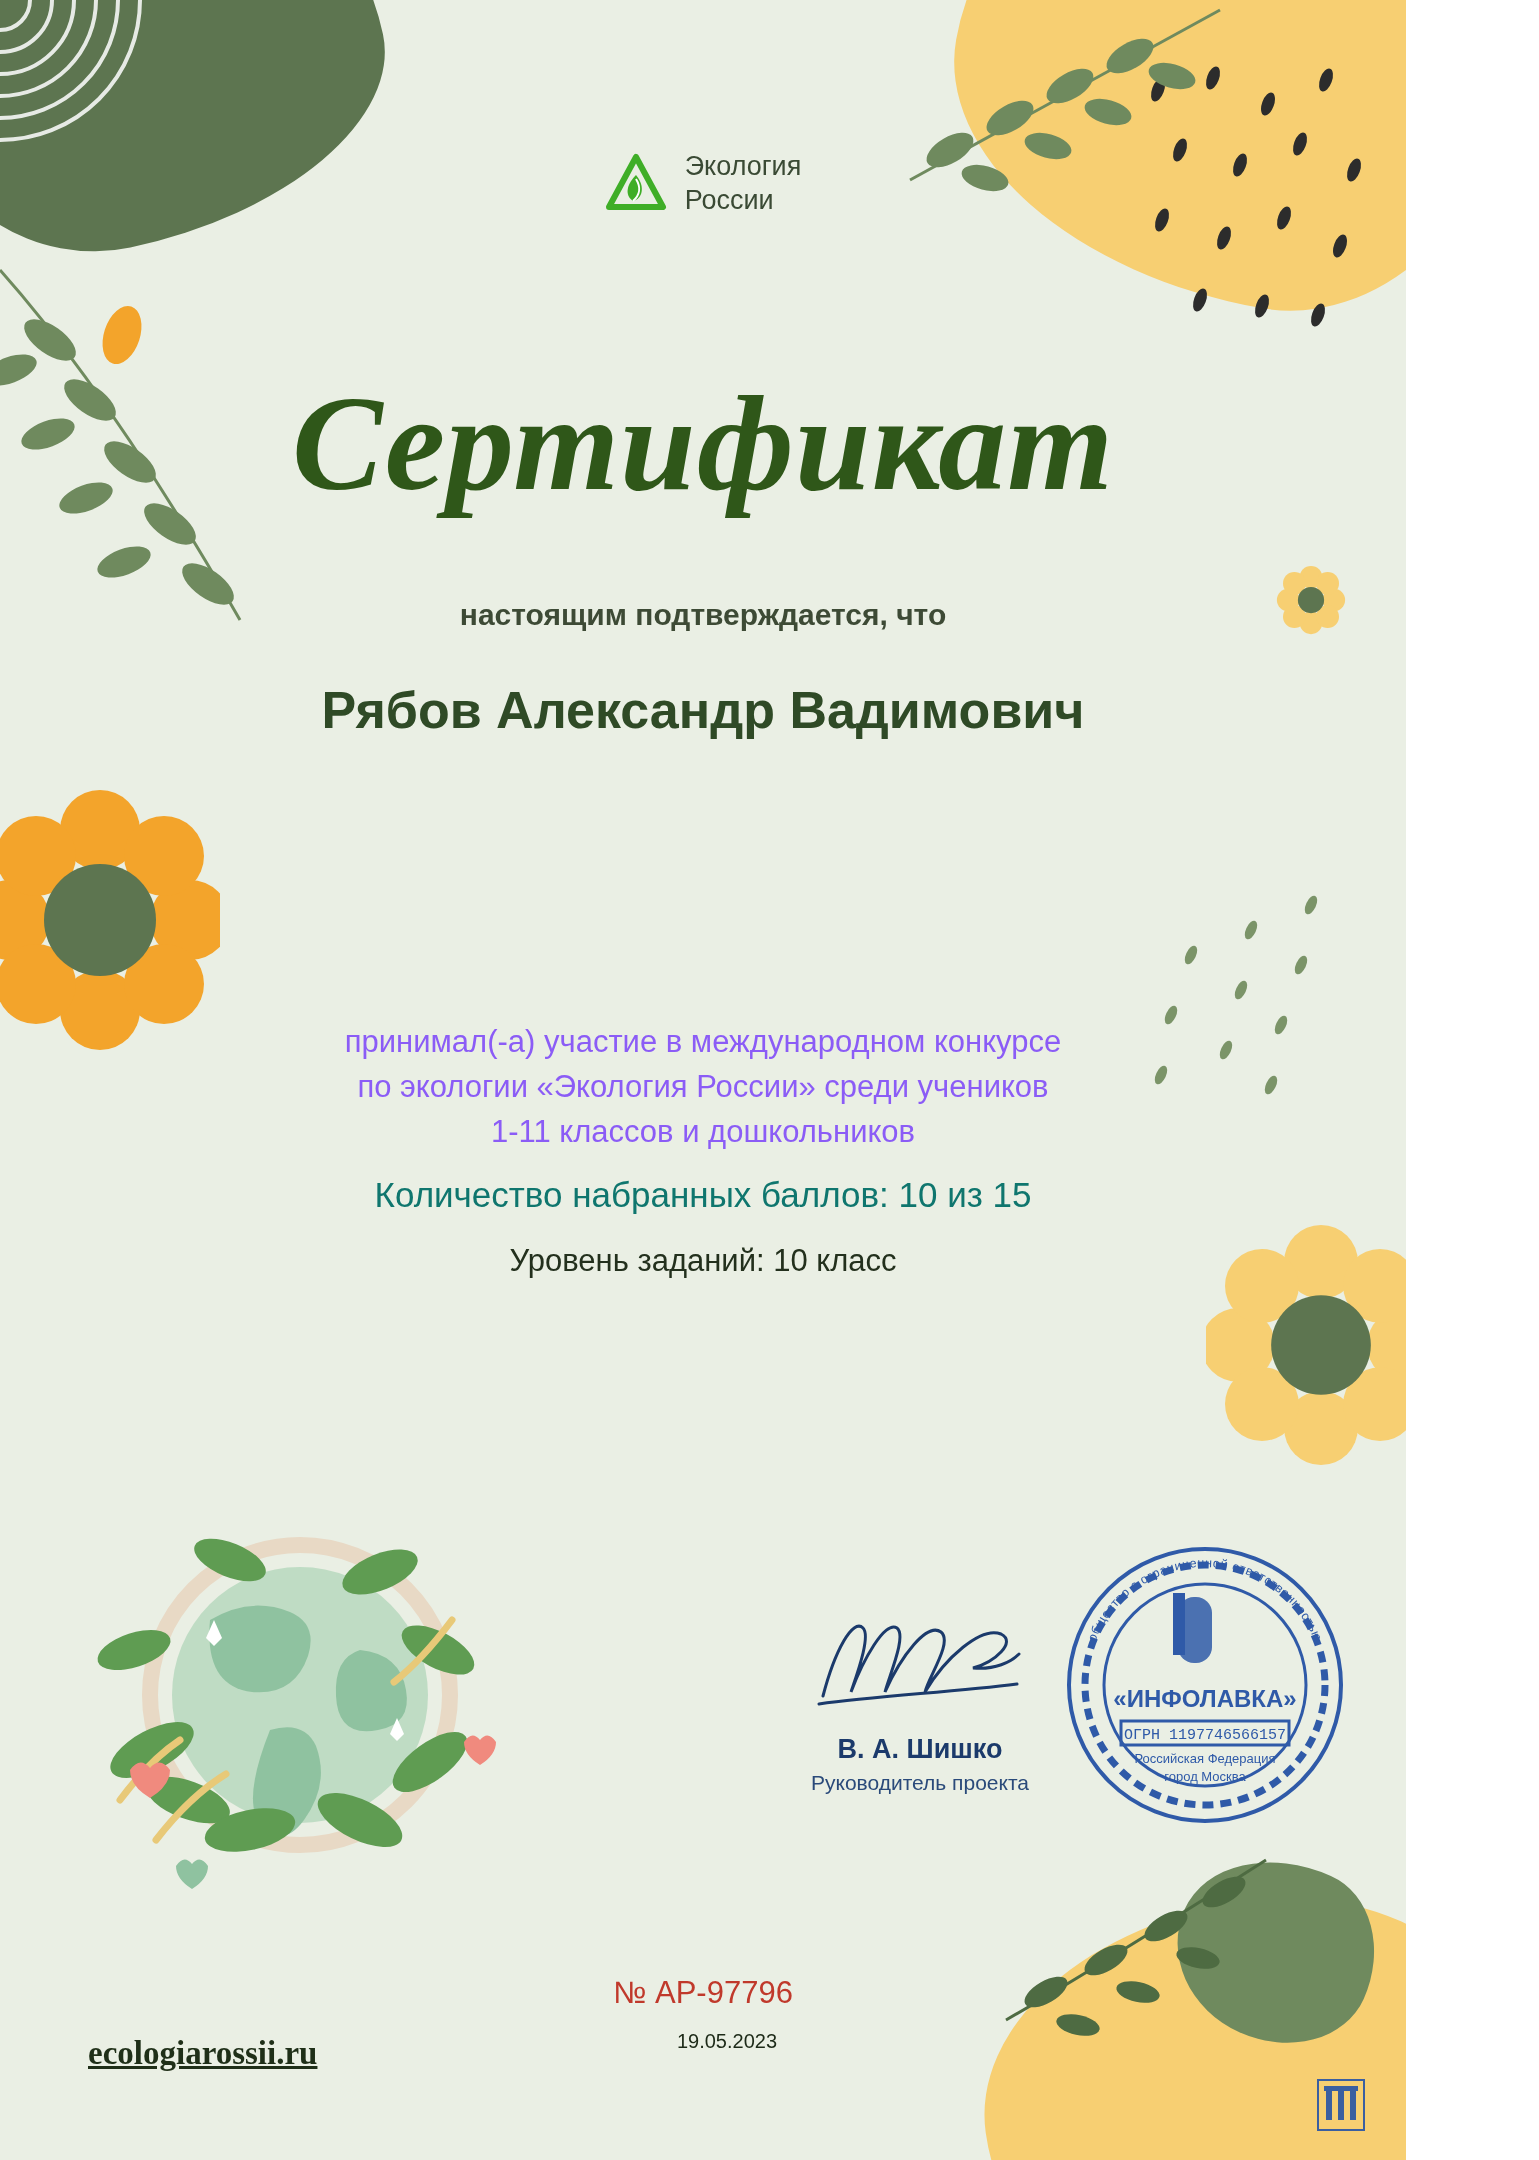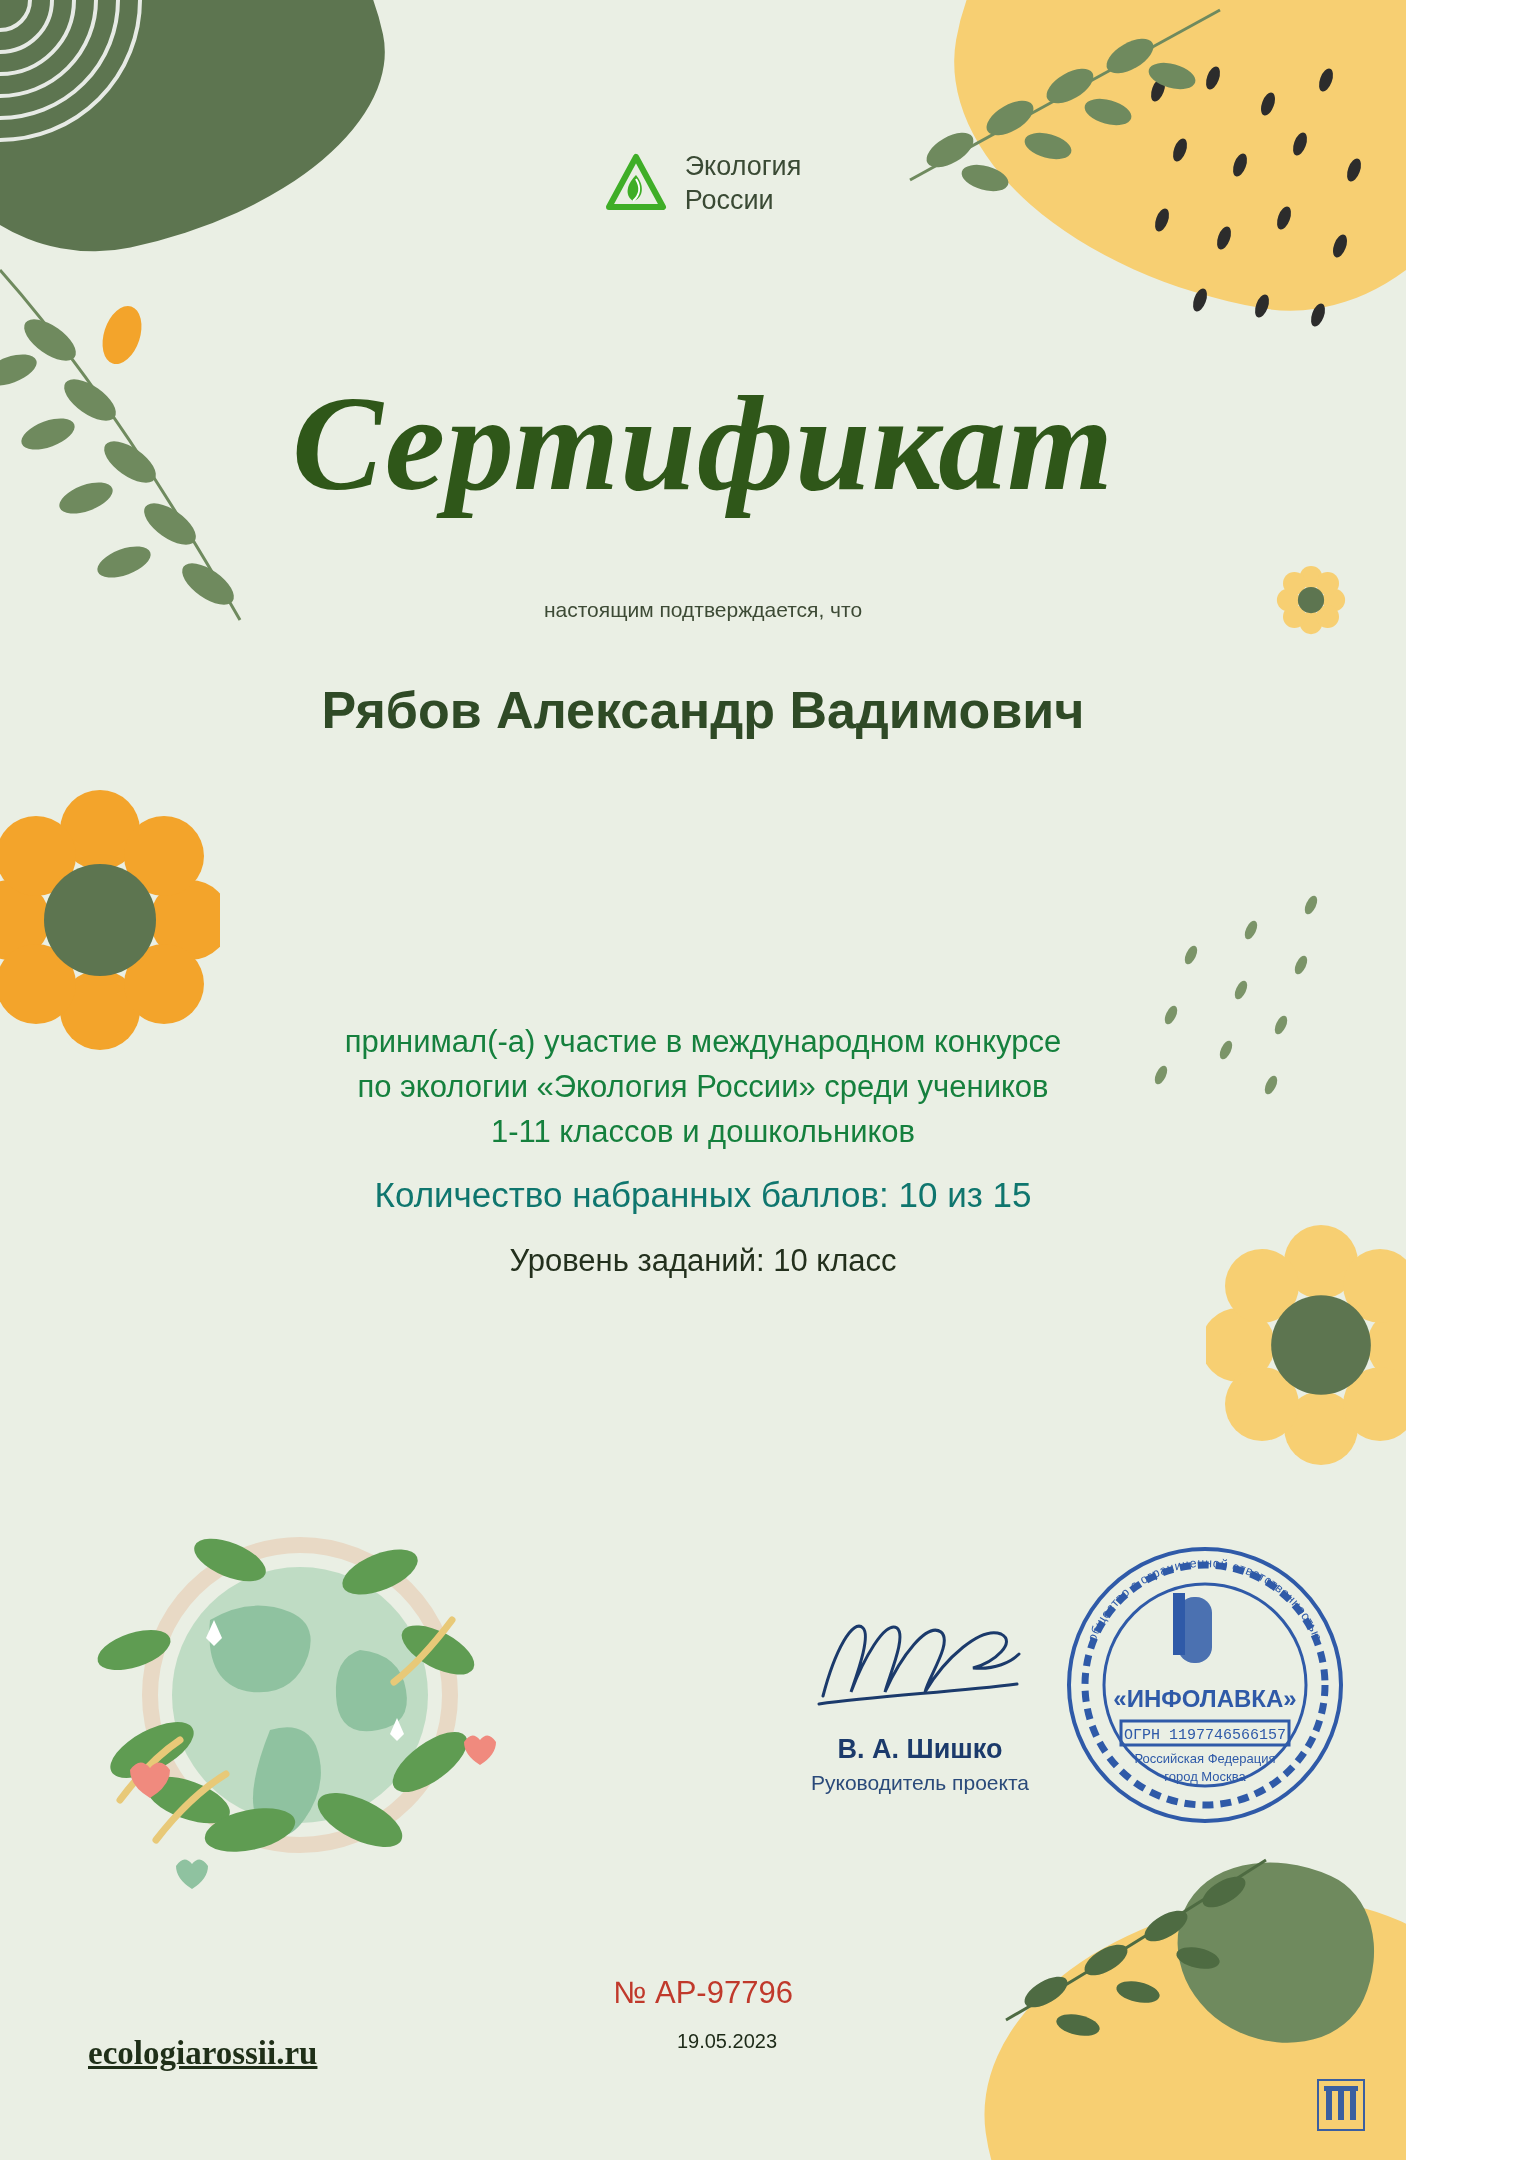--- a/index.html
+++ b/index.html
@@ -91,39 +91,39 @@
     font-size: 136px;
     letter-spacing: 1px;
     color: #2f5719;
     line-height: 1;
     font-style: italic;
   }
 
   .subtitle {
     position: absolute;
     top: 598px; left: 0; right: 0;
-    font-size: 21px;
-    font-weight: normal;
+    font-size: 30px;
+    font-weight: bold;
     color: #3d4a35;
   }
 
   .recipient {
     position: absolute;
     top: 680px; left: 0; right: 0;
     font-size: 52px;
     font-weight: bold;
     color: #2f4a26;
   }
 
   .body-block {
     position: absolute;
     top: 1020px; left: 0; right: 0;
     font-size: 31px;
     line-height: 1.45;
-    color: #15803d;
+    color: #8b5cf6;
   }
   .score {
     position: absolute;
     top: 1175px; left: 0; right: 0;
     font-size: 35px;
     color: #0f766e;
   }
   .level {
     position: absolute;
     top: 1243px; left: 0; right: 0;

